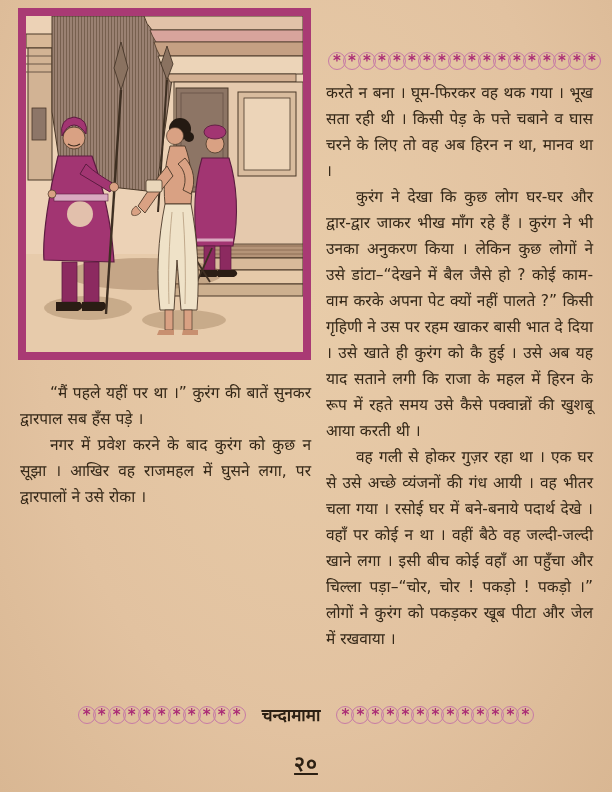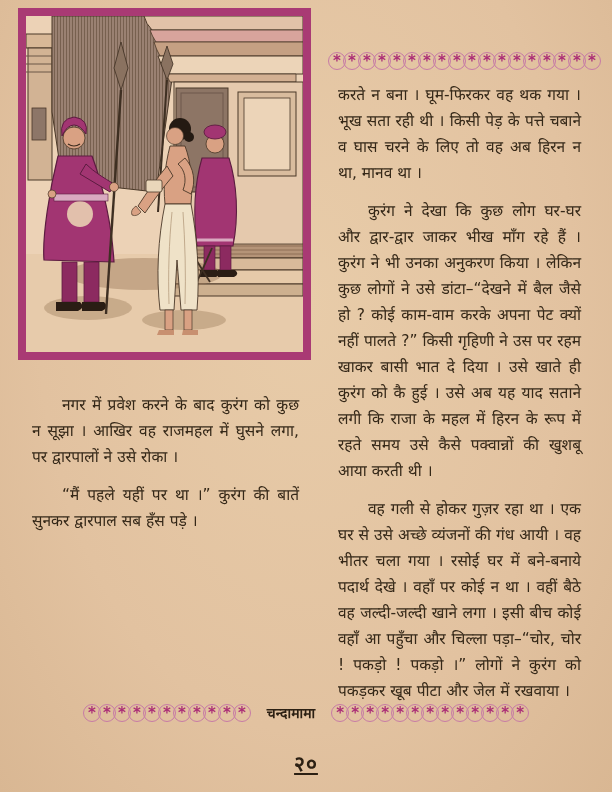--- a/index.html
+++ b/index.html
@@ -11,39 +11,39 @@
   
   .illustration{
     position:absolute;left:18px;top:8px;width:277px;height:336px;
     border:8px solid #a93a74;background:#ecd2b6;box-sizing:content-box;
   }
   .illustration svg{display:block;}
   
   .col{position:absolute;text-align:justify;font-size:15.5px;line-height:26px;color:#352818;}
   .col-right{left:326px;top:52px;width:267px;}
   .col-left{left:20px;top:380px;width:291px;}
-  .col p{margin:12px;text-indent:30px;}
+  .col p{margin:0;text-indent:30px;}
   .col p.no-indent{text-indent:0;}
   
   .band{display:flex;align-items:center;}
   .band-top{margin-bottom:10px;margin-left:2px;}
   .orn{
     flex:0 0 18px;width:18px;height:18px;box-sizing:border-box;
     border:1.5px solid #c77ba6;border-radius:50%;
     display:flex;align-items:center;justify-content:center;
     color:#ab2d76;font-size:15px;font-weight:bold;line-height:30px;
     margin-left:-3px;overflow:hidden;
   }
   .orn:first-child{margin-left:0;}
   
   .footer{
     position:absolute;left:0;top:703px;width:612px;
     display:flex;align-items:center;justify-content:center;gap:16px;
   }
-  .footer-title{font-weight:bold;font-size:14px;color:#2c2013;white-space:nowrap;}
+  .footer-title{font-weight:bold;font-size:17px;color:#2c2013;white-space:nowrap;}
   .page-number{
     position:absolute;left:0;top:749px;width:612px;text-align:center;
     font-size:21px;font-weight:bold;color:#2c2013;letter-spacing:1px;text-decoration:underline;
   }
 </style>
 </head>
 <body>
 
 <div class="page">
 
@@ -158,22 +158,22 @@
         <span class="orn">*</span>
         <span class="orn">*</span>
         <span class="orn">*</span>
       </div>
     <p class="no-indent">करते न बना ।  घूम-फिरकर वह थक गया ।  भूख सता रही थी ।  किसी पेड़ के पत्ते चबाने व घास चरने के लिए तो वह अब हिरन न था, मानव था ।</p>
     <p>कुरंग ने देखा कि कुछ लोग घर-घर और द्वार-द्वार जाकर भीख माँग रहे हैं ।  कुरंग ने भी उनका अनुकरण किया ।  लेकिन कुछ लोगों ने उसे डांटा–“देखने में बैल जैसे हो ?  कोई काम-वाम करके अपना पेट क्यों नहीं पालते ?”  किसी गृहिणी ने उस पर रहम खाकर बासी भात दे दिया ।  उसे खाते ही कुरंग को कै हुई ।  उसे अब यह याद सताने लगी कि राजा के महल में हिरन के रूप में रहते समय उसे कैसे पक्वान्नों की खुशबू आया करती थी ।</p>
     <p>वह गली से होकर गुज़र रहा था ।  एक घर से उसे अच्छे व्यंजनों की गंध आयी ।  वह भीतर चला गया ।  रसोई घर में बने-बनाये पदार्थ देखे ।  वहाँ पर कोई न था ।  वहीं बैठे वह जल्दी-जल्दी खाने लगा ।  इसी बीच कोई वहाँ आ पहुँचा और चिल्ला पड़ा–“चोर, चोर !  पकड़ो !  पकड़ो ।”  लोगों ने कुरंग को पकड़कर खूब पीटा और जेल में रखवाया ।</p>
   </div>
 
   <div class="col col-left">
+    <p>“मैं पहले यहीं पर था ।” कुरंग की बातें सुनकर द्वारपाल सब हँस पड़े ।</p>
     <p>नगर में प्रवेश करने के बाद कुरंग को कुछ न सूझा ।  आखिर वह राजमहल में घुसने लगा, पर द्वारपालों ने उसे रोका ।</p>
-    <p>“मैं पहले यहीं पर था ।” कुरंग की बातें सुनकर द्वारपाल सब हँस पड़े ।</p>
   </div>
 
   <div class="footer">
     <div class="band">
         <span class="orn">*</span>
         <span class="orn">*</span>
         <span class="orn">*</span>
         <span class="orn">*</span>
         <span class="orn">*</span>
         <span class="orn">*</span>

